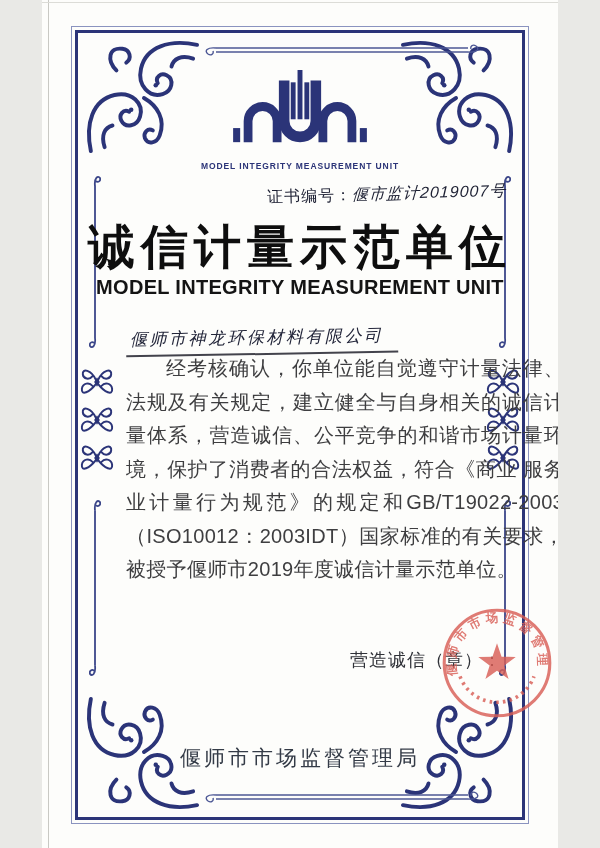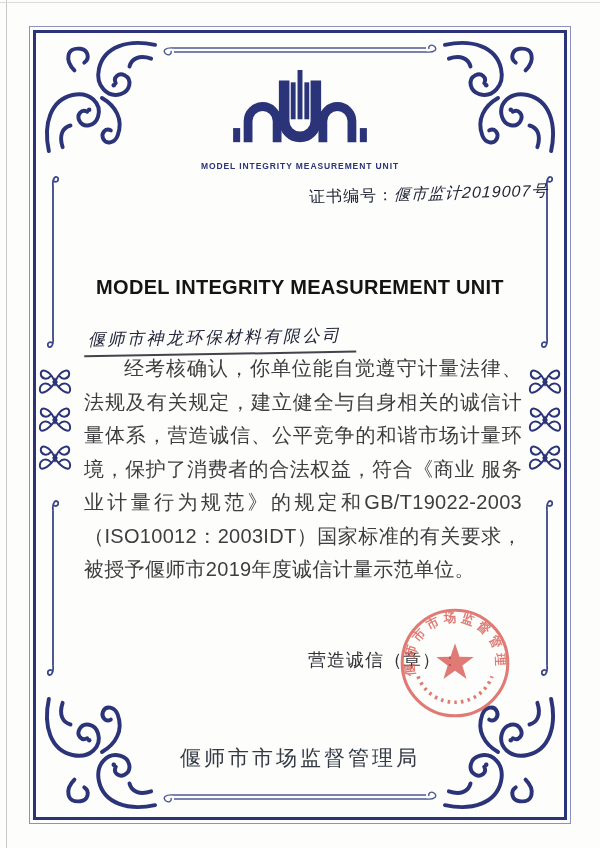--- a/index.html
+++ b/index.html
@@ -1,17 +1,17 @@
 <!DOCTYPE html>
 <html><head>
 <meta charset="utf-8">
 <style>
   html,body{margin:0;padding:0;background:#e9e9e6;}
   .page{
-    position:relative; width:600px; height:848px; margin:0 auto;
+    position:relative; width:516px; height:848px; margin:0 auto;
     background:#fdfdfb; overflow:hidden;
     font-family:"Liberation Sans",sans-serif; color:#222;
   }
   
   .scan-edge-left{position:absolute;left:6px;top:0;bottom:0;width:1px;background:#c9c9c4;}
   .scan-edge-top{position:absolute;left:0;top:2px;width:100%;height:1px;background:#dcdcd7;}
 
   
   .frame-thin{position:absolute;top:26px;left:29px;right:29px;bottom:24px;border:1px solid #8a93bf;}
   .frame-thick{position:absolute;top:30px;left:33px;right:33px;bottom:28px;border:3px solid #2b3478;}
@@ -198,20 +198,21 @@
       <rect x="77.2" y="0" width="5.6" height="56" fill="#2b3478"></rect>
       <rect x="85" y="14" width="5.5" height="42" fill="#2b3478"></rect>
     </svg>
   </div>
   <div class="logo-caption">MODEL INTEGRITY MEASUREMENT UNIT</div>
 
   <div class="cert-no">
     <span>证书编号：</span><span class="handwritten">偃市监计2019007号</span>
   </div>
 
+  <div class="title-cn">诚信计量示范单位</div>
   <div class="title-en">MODEL INTEGRITY MEASUREMENT UNIT</div>
 
   <div class="company handwritten">偃师市神龙环保材料有限公司</div>
 
   <div class="body-text">经考核确认，你单位能自觉遵守计量法律、法规及有关规定，建立健全与自身相关的诚信计量体系，营造诚信、公平竞争的和谐市场计量环境，保护了消费者的合法权益，符合《商业 服务业计量行为规范》的规定和GB/T19022-2003（ISO10012：2003IDT）国家标准的有关要求，被授予偃师市2019年度诚信计量示范单位。</div>
 
   <div class="issuer">营造诚信（章）：</div>
 
   <svg class="seal" viewBox="0 0 110 114">
     <defs>

